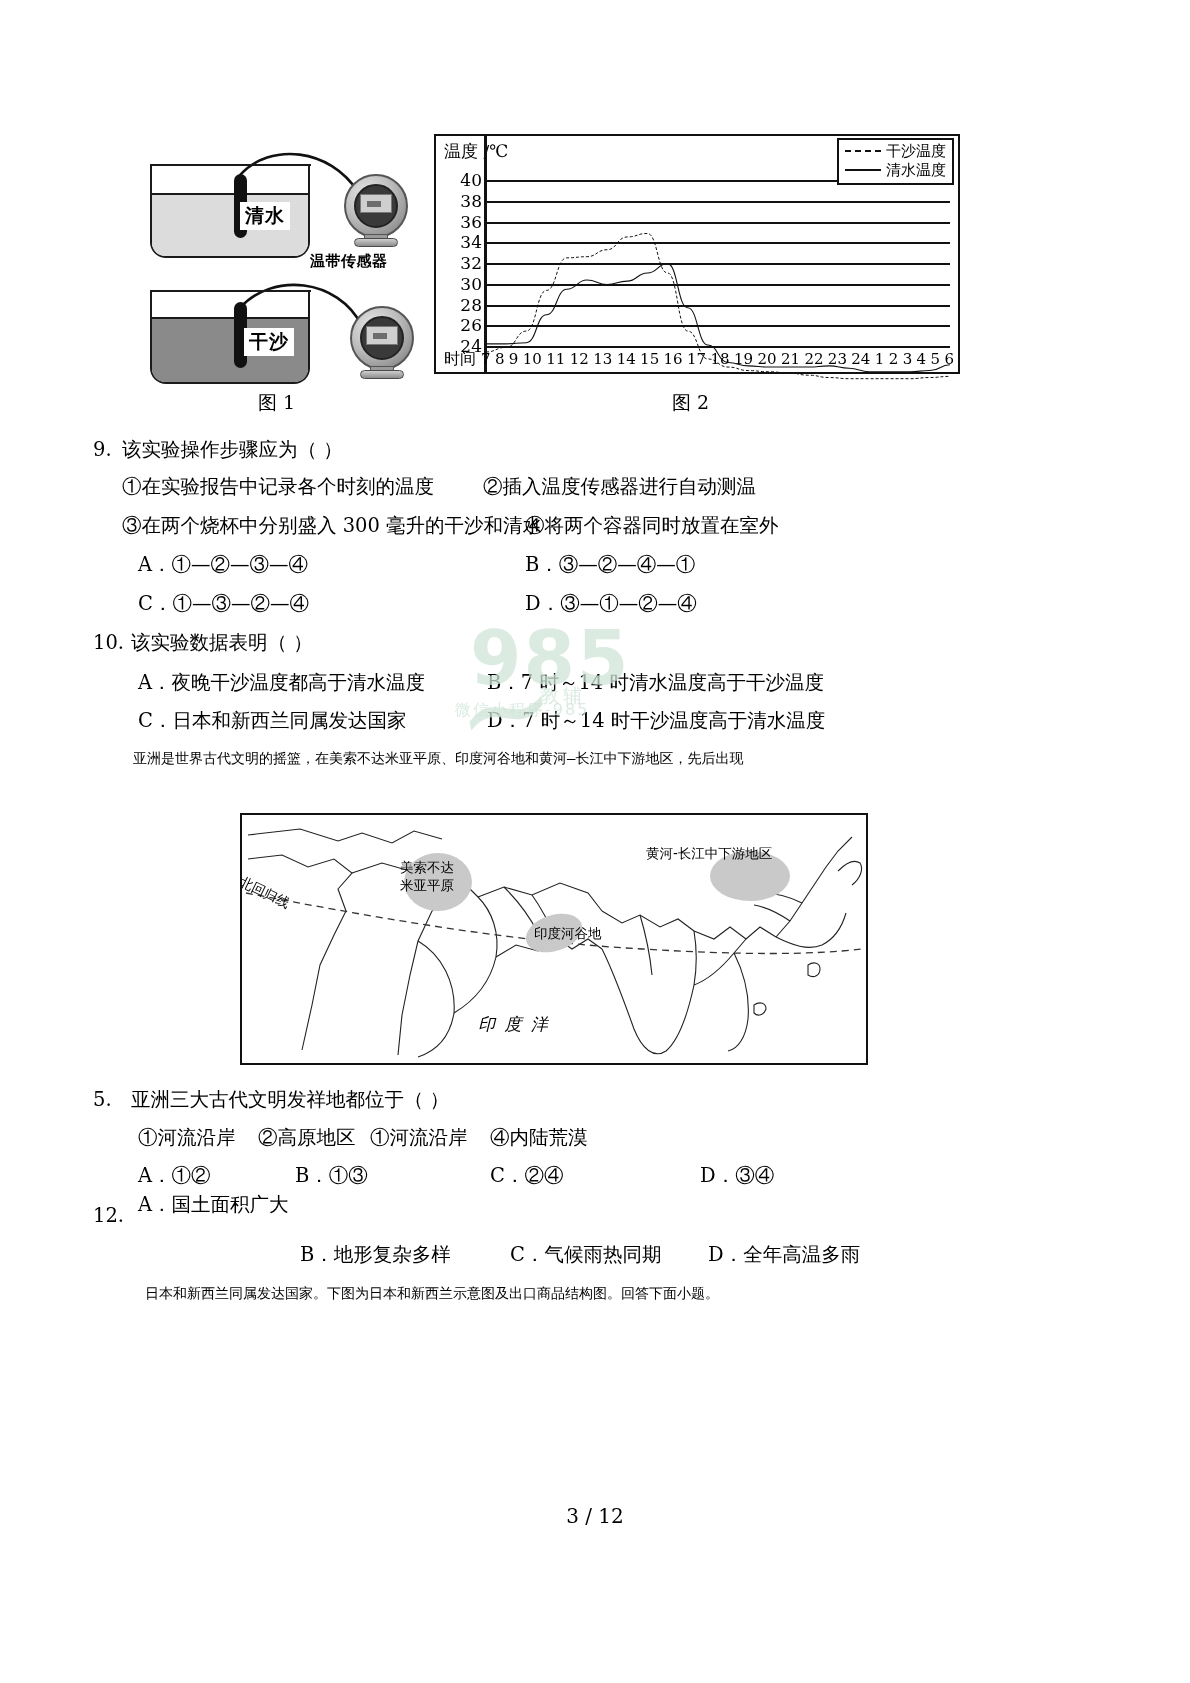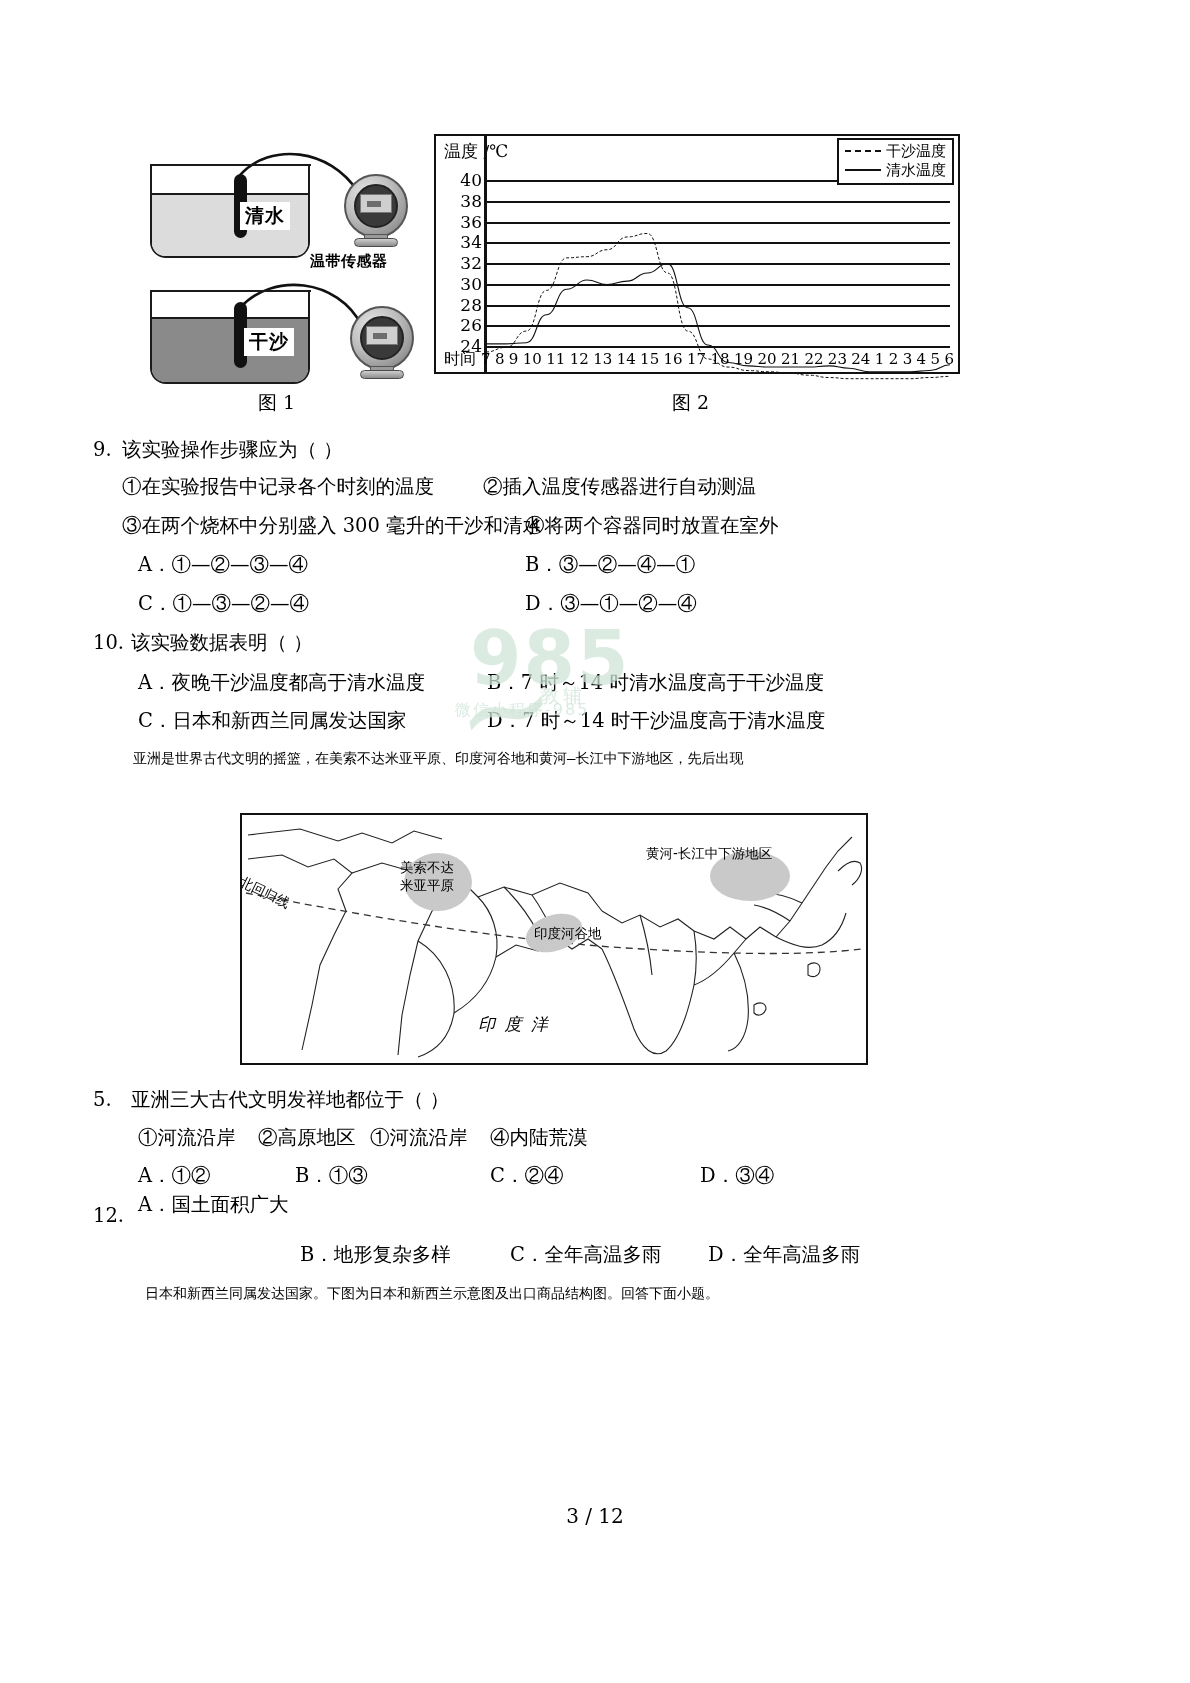--- a/index.html
+++ b/index.html
@@ -296,21 +296,21 @@
 
   <div class="q" style="left:138px;top:1166px;">A．①②</div>
   <div class="q" style="left:295px;top:1166px;">B．①③</div>
   <div class="q" style="left:490px;top:1166px;">C．②④</div>
   <div class="q" style="left:700px;top:1166px;">D．③④</div>
 
   <div class="q" style="left:93px;top:1206px;">12.</div>
 
   <div class="q" style="left:138px;top:1195px;">A．国土面积广大</div>
   <div class="q" style="left:300px;top:1245px;">B．地形复杂多样</div>
-  <div class="q" style="left:510px;top:1245px;">C．全年高温多雨</div>
+  <div class="q" style="left:510px;top:1245px;">C．气候雨热同期</div>
   <div class="q" style="left:708px;top:1245px;">D．全年高温多雨</div>
 
   <div class="body-text" style="left:145px;top:1287px;">日本和新西兰同属发达国家。下图为日本和新西兰示意图及出口商品结构图。回答下面小题。</div>
 
   <div class="wm wm3">~</div>
   <div class="wm wm1">985</div>
   <div class="wm wm2">教辅</div>
   <div class="wm wm4">微信小程序-985</div>
 
   <div class="footer">3 / 12</div>

